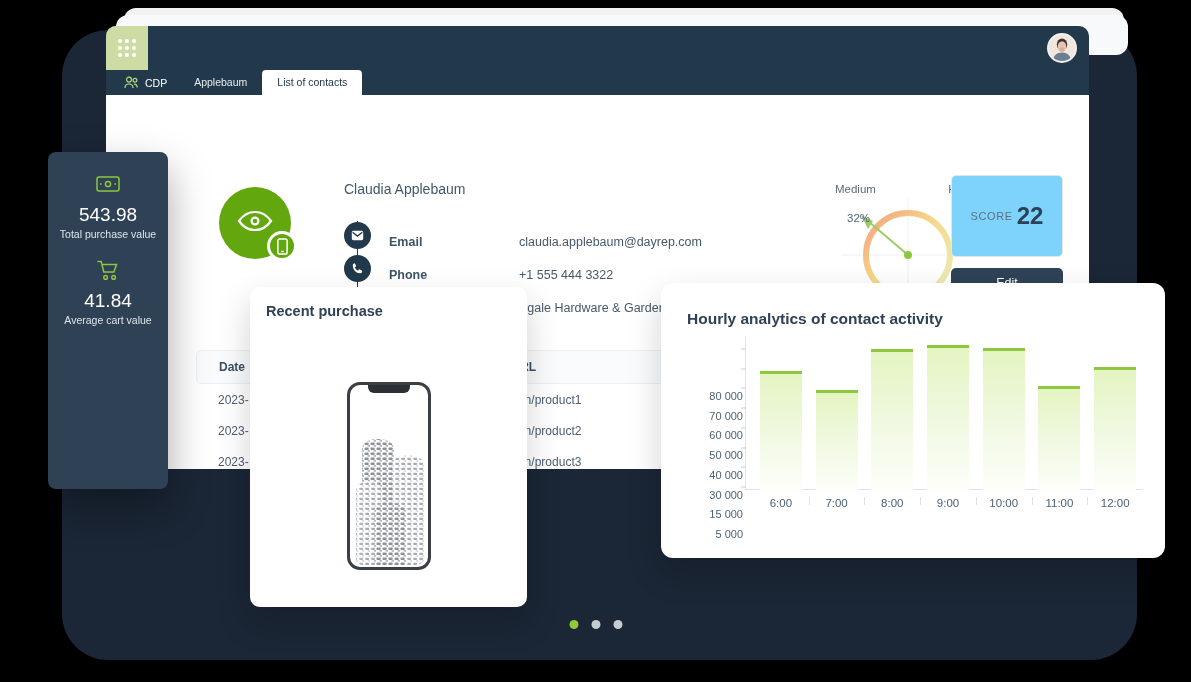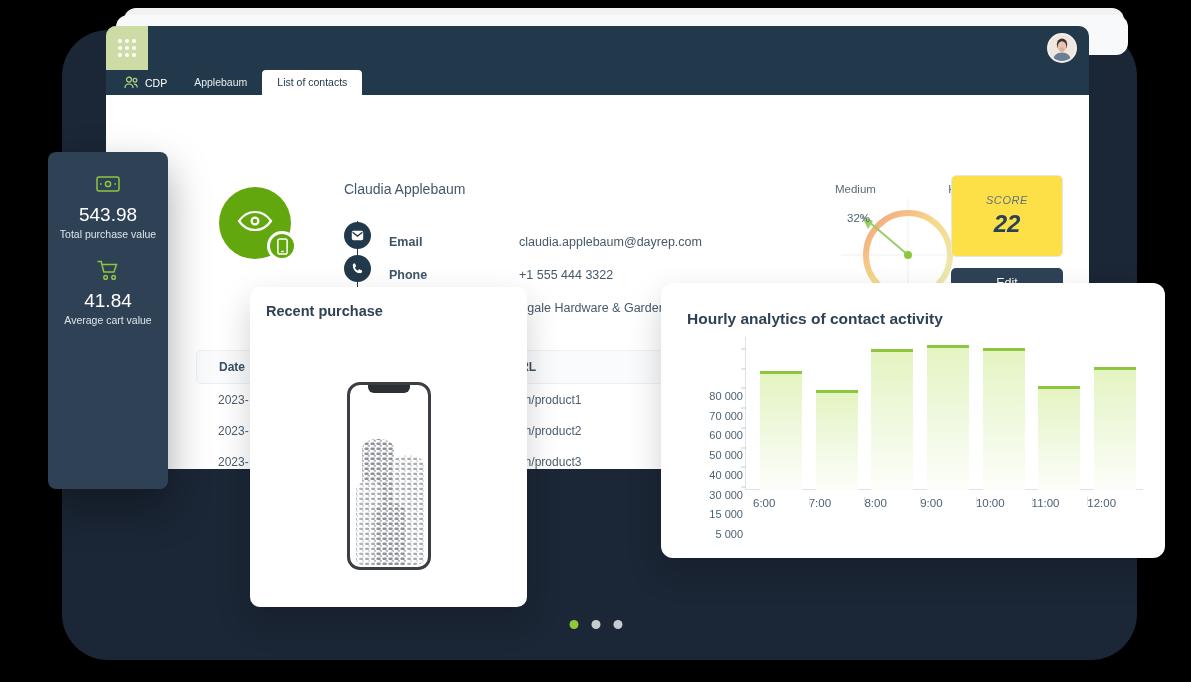--- a/index.html
+++ b/index.html
@@ -130,23 +130,23 @@
   .g-low    { left: 26px;  bottom: 2px; }
   .g-vhigh  { right: 4px;  bottom: 2px; }
   .g-pct    { left: 26px;  top: 35px; font-size: 11.5px; color: #53647a; }
   .gauge-wrap svg { position: absolute; left: 0; top: 0; }
 
   
   .score-card {
     position: absolute; left: 845px; top: 80px;
     width: 112px; height: 82px;
     border: 1px solid #e3e7ea; border-radius: 5px;
-    background: #fde047;
-    display: flex; flex-direction: column;
-    align-items: center; justify-content: center; gap: 4px; font-style: italic;
+    background: #7dd3fc;
+    display: flex; flex-direction: row;
+    align-items: center; justify-content: center; gap: 4px;
   }
   .score-label { font-size: 11px; color: #5f7082; letter-spacing: .6px; }
   .score-value { font-size: 24px; color: #2b4256; font-weight: bold; }
   .btn {
     position: absolute; left: 845px;
     width: 112px; height: 30px;
     border-radius: 5px;
     font-size: 12.5px;
     display: flex; align-items: center; justify-content: center;
     cursor: pointer;
@@ -242,21 +242,21 @@
   .barcol { flex: 1; display: flex; flex-direction: column; align-items: center; justify-content: flex-end; height: 100%; position: relative; }
   .bar {
     width: 42px; position: relative;
     background: linear-gradient(to bottom, #e4f4c0 0%, #eef8dc 45%, #fdfefa 100%);
   }
   .bar::before {
     content: ""; position: absolute; left: 0; right: 0; top: 0;
     height: 3px; background: #8dc63f;
   }
   .xlabels { position: absolute; left: 72px; right: 8px; top: 152px; display: flex; }
-  .xlab { flex: 1; font-size: 11.5px; color: #4d6173; }
+  .xlab { flex: 1; text-align: center; font-size: 11.5px; color: #4d6173; }
   .xsep { position: absolute; top: 0; width: 1px; height: 8px; background: #dde2e6; }
 </style>
 </head>
 <body>
 
 <div id="stage">
 
   <div class="backdrop"></div>
   <div class="sheet sheet-a"></div>
   <div class="sheet sheet-b"></div>

